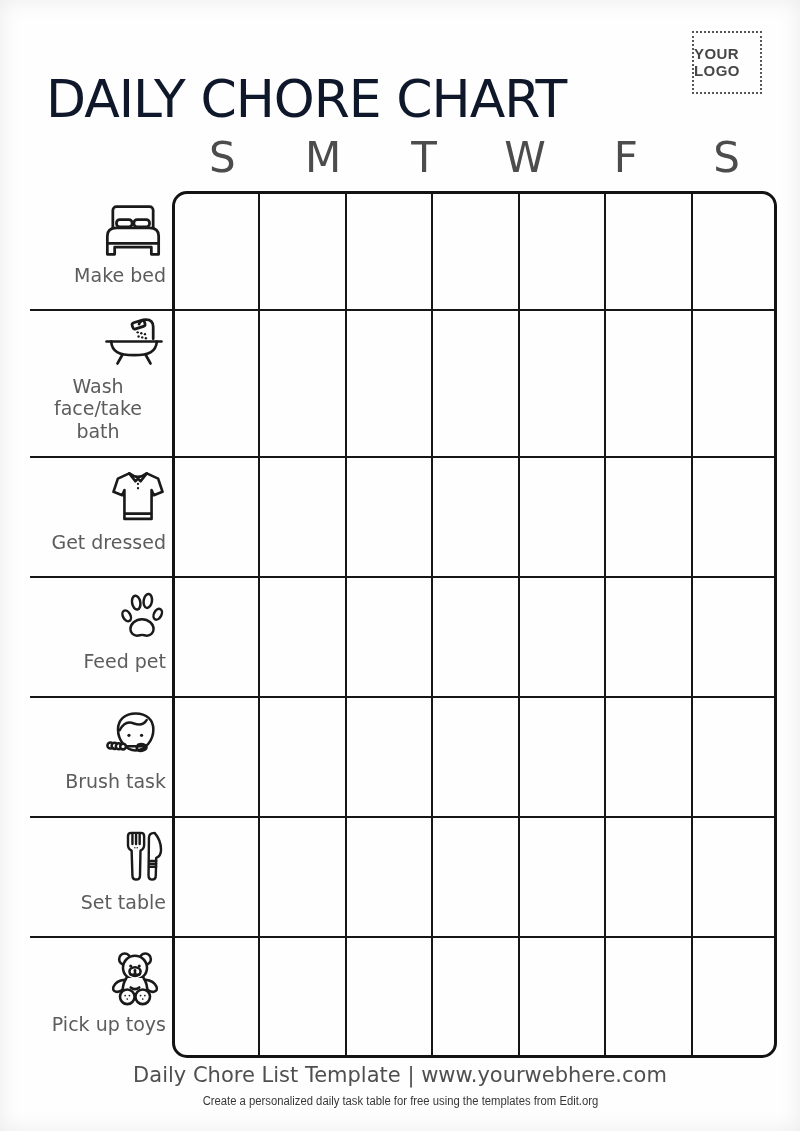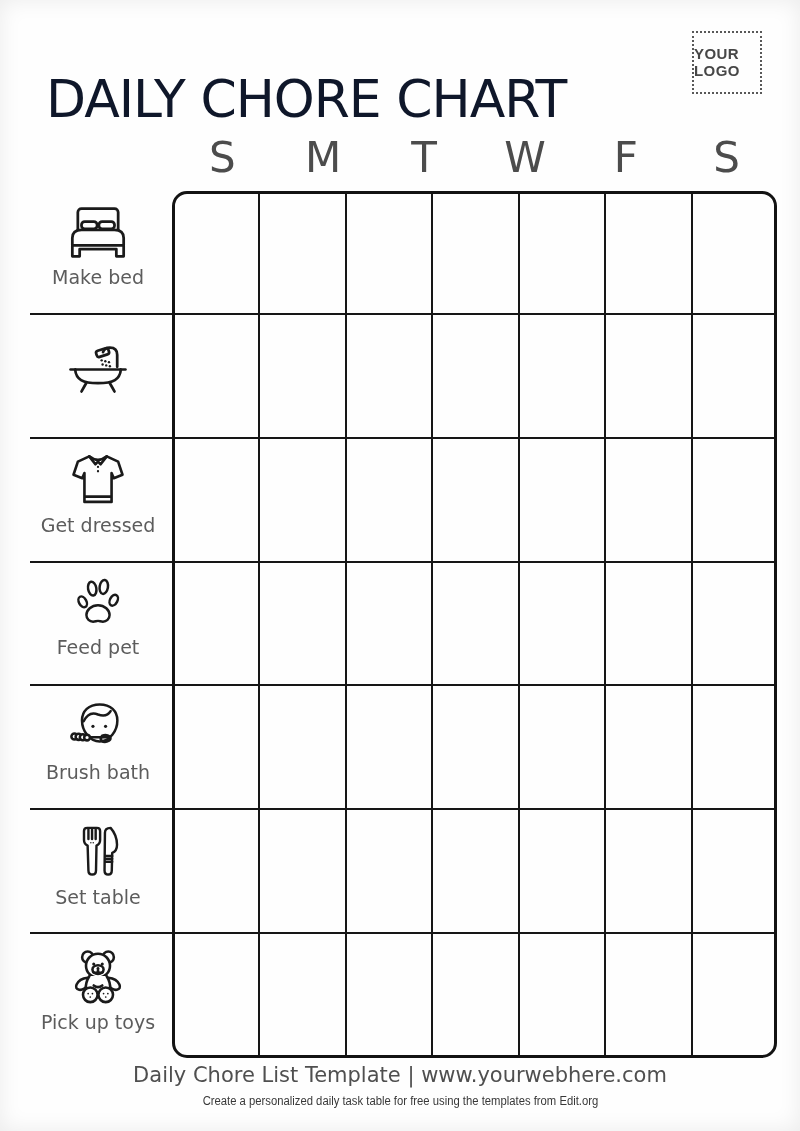--- a/index.html
+++ b/index.html
@@ -45,21 +45,21 @@
   .cell { border-bottom:2px solid #161616; box-sizing:border-box; }
   .cell.day { border-left:2px solid #161616; background:transparent; }
   .cell.day.first-col { border-left:none; }
   .cell.last-row { border-bottom:none; }
   .grid-outline {
     position:absolute; left:142px; top:0; width:605px; height:867px;
     border:3px solid #131313; border-radius:15px;
     box-sizing:border-box; pointer-events:none;
   }
   .label-cell {
-    display:flex; flex-direction:column; align-items:center; justify-content:center;
+    display:flex; flex-direction:column; align-items:flex-end; justify-content:center;
     gap:5px; padding:2px 6px 14px 0;
   }
   .icon { color:#1a1a1a; }
   .icon svg { display:block; }
   .label-text {
     font-size:19px; color:#5c5c5c; text-align:center;
     white-space:pre-line; line-height:1.18;
   }
   
   .footer-line1 {
@@ -125,20 +125,22 @@
               <circle cx="47" cy="23" r="1.3"></circle>
               <circle cx="40" cy="25.5" r="1.3"></circle>
               <circle cx="44" cy="26.5" r="1.3"></circle>
               <circle cx="48" cy="27.5" r="1.3"></circle>
             </g>
             <path d="M5 31 h60"></path>
             <path d="M10 31 c1 11 8 15 25 15 s24-4 25-15"></path>
             <path d="M22 46 l-5 9 M48 46 l5 9"></path>
           </svg>
         </span>
+        <div class="label-text">Wash
+face/take bath</div>
       </div>
       <div class="cell day first-col"></div>
       <div class="cell day"></div>
       <div class="cell day"></div>
       <div class="cell day"></div>
       <div class="cell day"></div>
       <div class="cell day"></div>
       <div class="cell day"></div>
       <div class="cell label-cell">
         <span class="icon">
@@ -189,21 +191,21 @@
             <path d="M44 44 h6"></path>
             <path d="M27 44 l16 0"></path>
             <g>
               <circle cx="10" cy="43" r="3.6"></circle>
               <circle cx="15" cy="43.5" r="3.6" fill="#fefefe"></circle>
               <circle cx="20" cy="44" r="3.6" fill="#fefefe"></circle>
               <circle cx="25" cy="44.3" r="3.4" fill="#fefefe"></circle>
             </g>
           </svg>
         </span>
-        <div class="label-text">Brush bath</div>
+        <div class="label-text">Brush task</div>
       </div>
       <div class="cell day first-col"></div>
       <div class="cell day"></div>
       <div class="cell day"></div>
       <div class="cell day"></div>
       <div class="cell day"></div>
       <div class="cell day"></div>
       <div class="cell day"></div>
       <div class="cell label-cell">
         <span class="icon">

